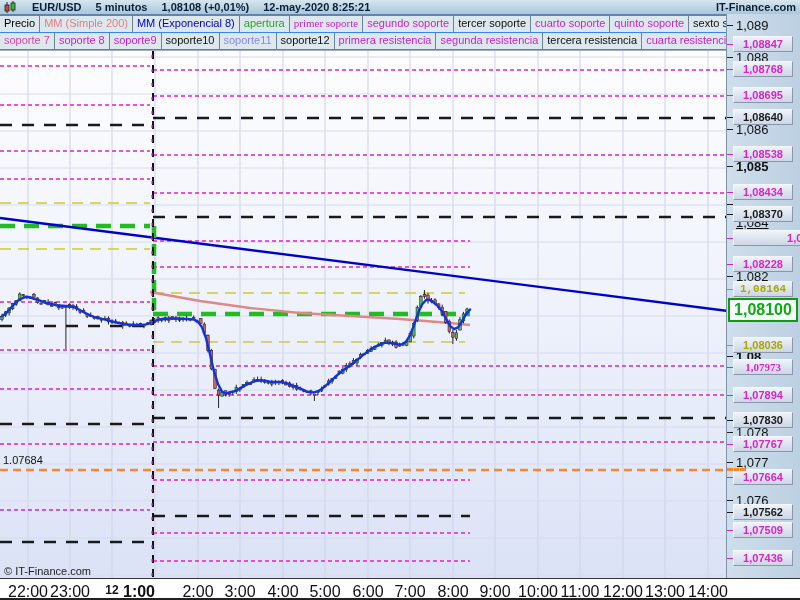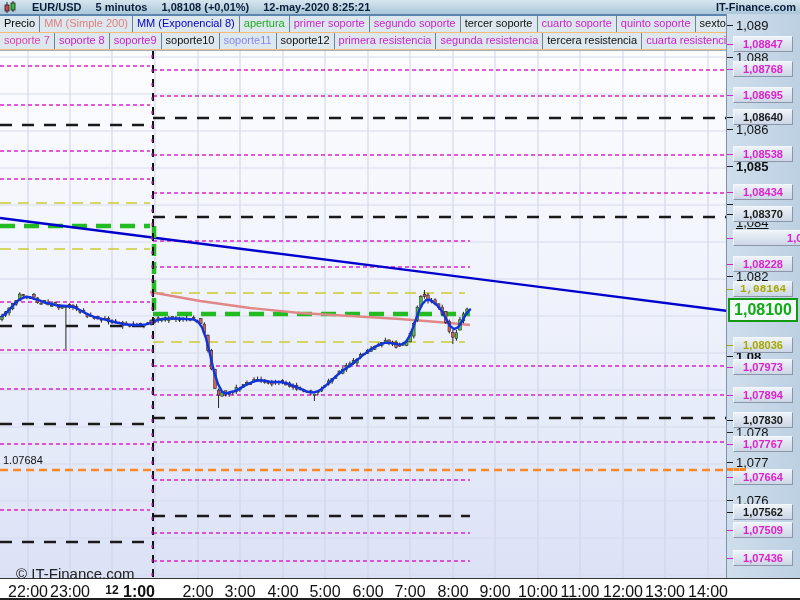--- a/index.html
+++ b/index.html
@@ -1,38 +1,38 @@
 <!DOCTYPE html>
 <html><head>
 <meta charset="utf-8">
 <style>
   html,body{margin:0;padding:0;background:#fff;}
   #screen{position:relative;width:800px;height:600px;overflow:hidden;
-    font-family:"Liberation Sans",sans-serif;background:#fdba74;box-sizing:border-box;
+    font-family:"Liberation Sans",sans-serif;background:#3b82f6;box-sizing:border-box;
     border-bottom:2px solid #222;}
   
   #topbar{position:absolute;left:0;top:0;width:800px;height:14px;
     background:linear-gradient(#d7e6ef,#a9c6d8);border-bottom:2px solid #5b86b0;
     display:flex;align-items:center;font-size:11px;font-weight:bold;color:#0a1f3c;}
   #topbar .sp{margin-left:14px;white-space:nowrap;}
   #topbar .brand{position:absolute;right:4px;top:0;line-height:14px;}
   #candle-ico{margin-left:3px;display:block;}
   
   .legrow{position:absolute;left:0;width:726px;height:16px;background:#87a2b4;
     display:flex;align-items:stretch;overflow:hidden;font-size:11px;}
   #legrow1{top:16px;} #legrow2{top:33px;}
   .legitem{background:#dde7ee;border-right:1px solid #6c8496;padding:1px 4px 0 4px;
     white-space:nowrap;flex:0 0 auto;}
   
   #chart{position:absolute;left:0;top:50px;width:726px;height:528px;
     background:linear-gradient(#fdfdff 0%,#f0f3fc 45%,#dbe2f6 100%);
     border-top:1px solid #9fb0c0;}
   #chart svg{position:absolute;left:0;top:0;}
   #leftlabel{position:absolute;left:3px;top:403px;font-size:11px;color:#111;z-index:5;}
-  #copyright{position:absolute;left:16px;top:514px;font-size:15px;color:#222;z-index:5;}
+  #copyright{position:absolute;left:4px;top:514px;font-size:11px;color:#222;z-index:5;}
   
   #axis{position:absolute;left:726px;top:14px;width:74px;height:564px;
     background:linear-gradient(90deg,#cfdeec,#bcd0e2);border-left:1px solid #7e93a6;}
   .tick{position:absolute;left:0;height:1px;width:6px;background:#222;}
   .plainlbl{position:absolute;left:9px;font-size:13px;color:#111;white-space:nowrap;}
   .pricebox{position:absolute;left:6px;width:58px;height:14px;line-height:14px;
     background:linear-gradient(#eef3f9,#ccd6e6);border:1px solid #8b97a8;
     border-top-color:#f4f7fb;border-left-color:#f4f7fb;
     font-size:11px;font-weight:bold;text-align:center;white-space:nowrap;}
   #curprice{position:absolute;left:1px;width:66px;height:20px;line-height:20px;
@@ -61,21 +61,21 @@
     <span class="sp">1,08108 (+0,01%)</span>
     <span class="sp">12-may-2020 8:25:21</span>
     <span class="brand">IT-Finance.com</span>
   </div>
 
   <div id="legrow1" class="legrow">
       <span class="legitem" style="color: rgb(0, 0, 0);">Precio</span>
       <span class="legitem" style="color: rgb(224, 128, 128);">MM (Simple 200)</span>
       <span class="legitem" style="color: rgb(0, 0, 204);">MM (Exponencial 8)</span>
       <span class="legitem" style="color: rgb(34, 170, 34);">apertura</span>
-      <span class="legitem" style="color: rgb(204, 34, 204);">primer soporte</span>
+      <span class="legitem" style="color: rgb(204, 34, 204); font-family: Liberation Serif, serif;">primer soporte</span>
       <span class="legitem" style="color: rgb(204, 34, 204);">segundo soporte</span>
       <span class="legitem" style="color: rgb(17, 17, 17);">tercer soporte</span>
       <span class="legitem" style="color: rgb(204, 34, 204);">cuarto soporte</span>
       <span class="legitem" style="color: rgb(204, 34, 204);">quinto soporte</span>
       <span class="legitem" style="color: rgb(17, 17, 17);">sexto soporte</span>
     </div>
   <div id="legrow2" class="legrow">
       <span class="legitem" style="color: rgb(221, 68, 170);">soporte 7</span>
       <span class="legitem" style="color: rgb(204, 34, 204);">soporte 8</span>
       <span class="legitem" style="color: rgb(204, 34, 204);">soporte9</span>
@@ -470,21 +470,21 @@
       <div class="pricebox" style="top: 192px; color: rgb(26, 26, 26);">1,08370</div>
       <div class="tick" style="top: 224px; background: rgb(221, 34, 204);"></div>
       <div class="pricebox" style="top: 216px; color: rgb(221, 34, 204); padding-left: 44px;">1,08306</div>
       <div class="tick" style="top: 250px; background: rgb(221, 34, 204);"></div>
       <div class="pricebox" style="top: 242px; color: rgb(221, 34, 204);">1,08228</div>
       <div class="tick" style="top: 275px; background: rgb(168, 168, 0);"></div>
       <div class="pricebox" style="top: 267px; color: rgb(168, 168, 0); font-family: Liberation Mono, monospace;">1,08164</div>
       <div class="tick" style="top: 331px; background: rgb(168, 168, 0);"></div>
       <div class="pricebox" style="top: 323px; color: rgb(168, 168, 0);">1,08036</div>
       <div class="tick" style="top: 353px; background: rgb(221, 34, 204);"></div>
-      <div class="pricebox" style="top: 345px; color: rgb(221, 34, 204);">1,07973</div>
+      <div class="pricebox" style="top: 345px; color: rgb(221, 34, 204); font-family: Liberation Serif, serif;">1,07973</div>
       <div class="tick" style="top: 381px; background: rgb(221, 34, 204);"></div>
       <div class="pricebox" style="top: 373px; color: rgb(221, 34, 204);">1,07894</div>
       <div class="tick" style="top: 406px; background: rgb(26, 26, 26);"></div>
       <div class="pricebox" style="top: 398px; color: rgb(26, 26, 26);">1,07830</div>
       <div class="tick" style="top: 430px; background: rgb(221, 34, 204);"></div>
       <div class="pricebox" style="top: 422px; color: rgb(221, 34, 204);">1,07767</div>
       <div class="tick" style="top: 463px; background: rgb(221, 34, 204);"></div>
       <div class="pricebox" style="top: 455px; color: rgb(221, 34, 204);">1,07664</div>
       <div class="tick" style="top: 498px; background: rgb(26, 26, 26);"></div>
       <div class="pricebox" style="top: 490px; color: rgb(26, 26, 26);">1,07562</div>

